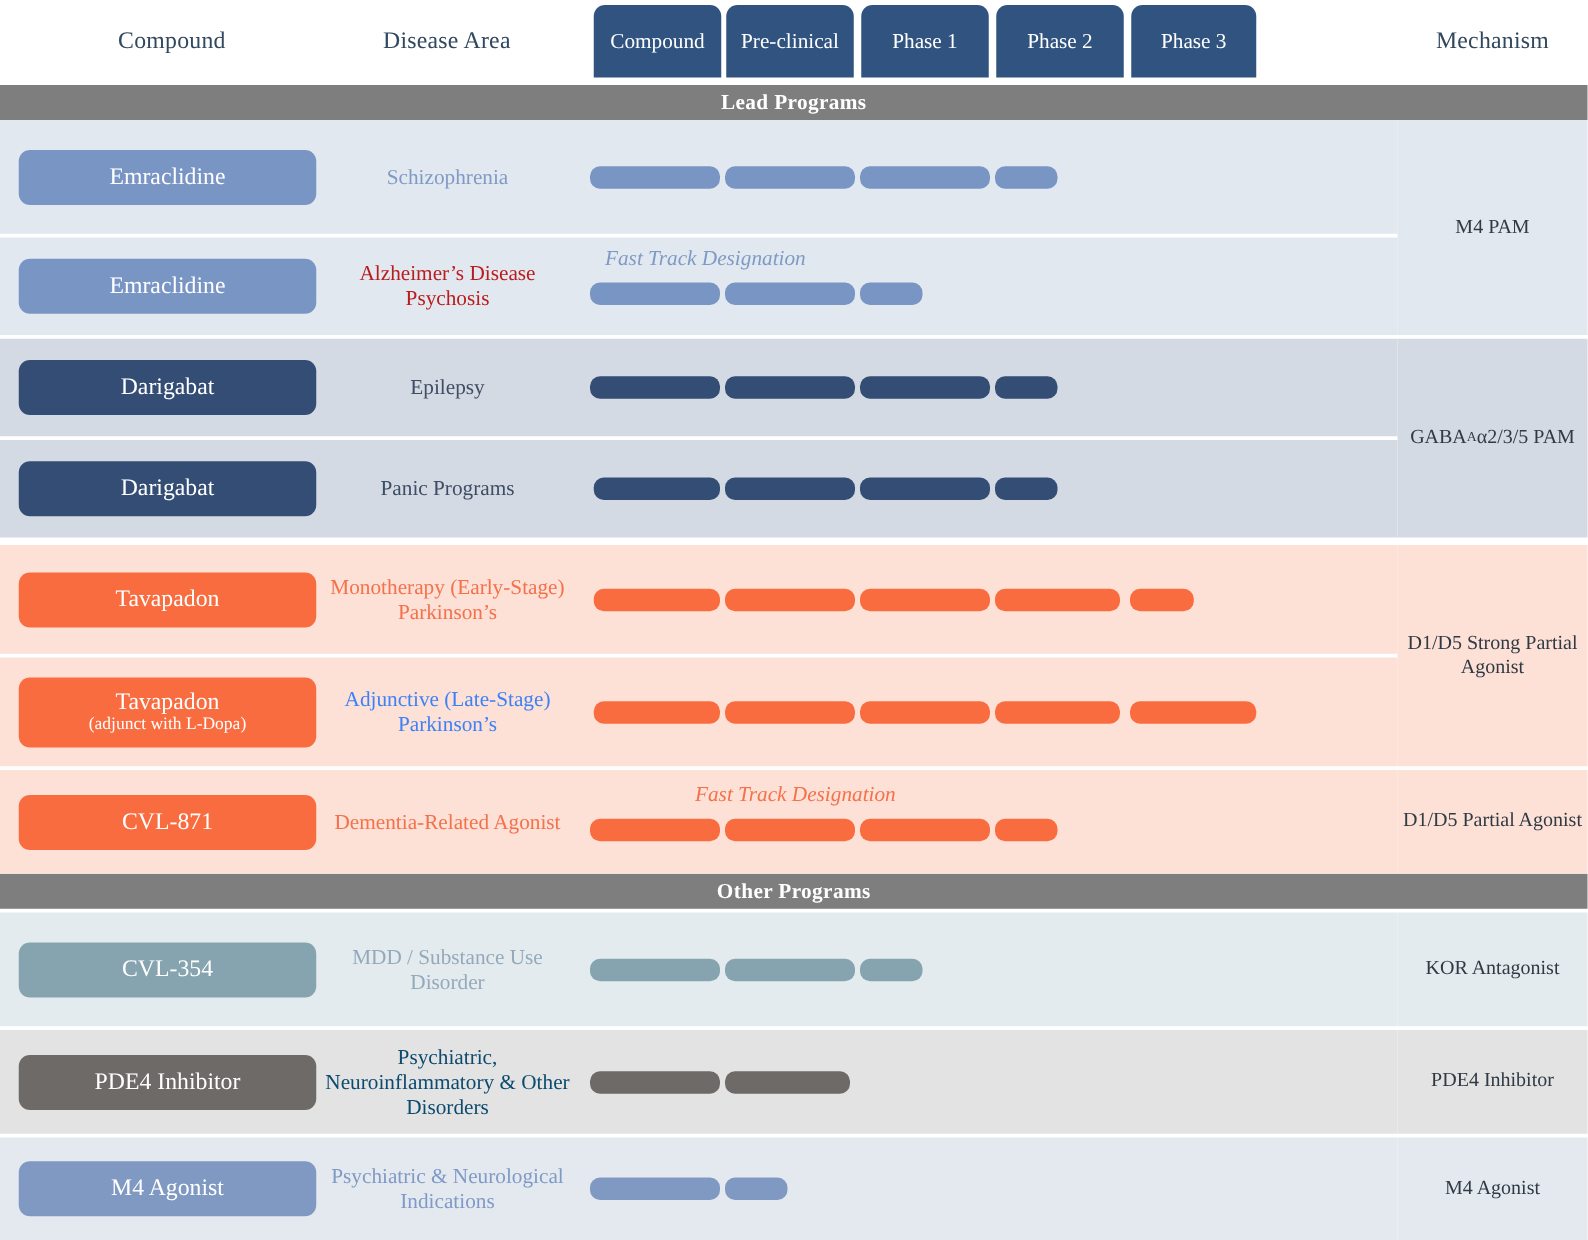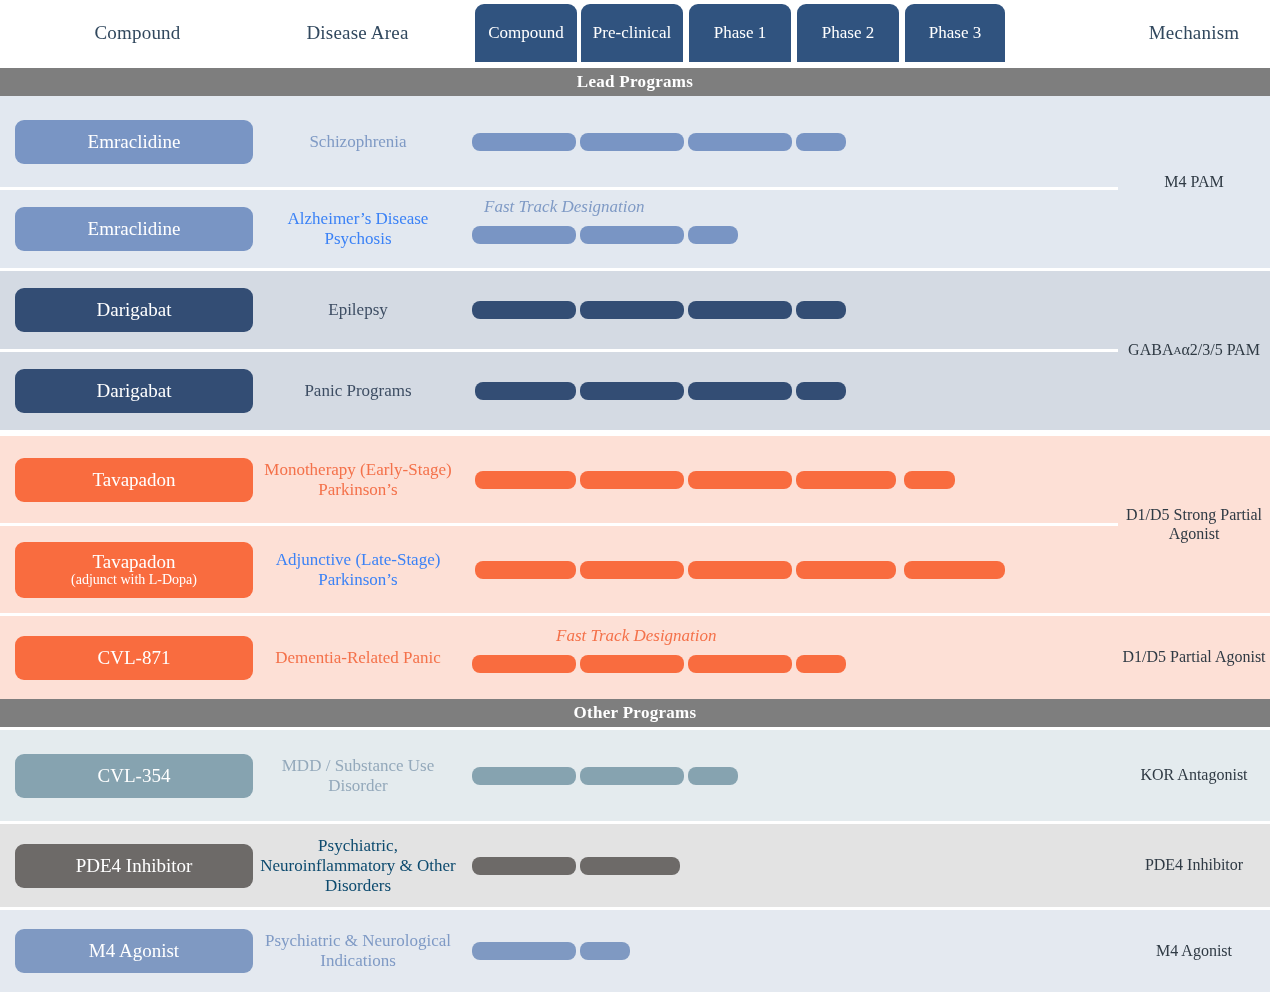--- a/index.html
+++ b/index.html
@@ -100,21 +100,21 @@
         <div class="bar-seg" style="left: 580px; width: 104px; height: 18px; top: 36.5px; background: rgb(121, 149, 196);"></div>
         <div class="bar-seg" style="left: 688px; width: 104px; height: 18px; top: 36.5px; background: rgb(121, 149, 196);"></div>
         <div class="bar-seg" style="left: 796px; width: 50px; height: 18px; top: 36.5px; background: rgb(121, 149, 196);"></div>
       </div>
       <div class="mech-cell" style="top: 96px; height: 172px; position: absolute; background: rgb(226, 232, 240);">M4 PAM</div>
       <div class="prow" style="top: 190px; height: 78px;">
         <div class="prow-bg" style="background: rgb(226, 232, 240);"></div>
         <div class="pill" style="background: rgb(121, 149, 196); top: 17px; height: 44px; width: 238px;">
           <span class="pill-main">Emraclidine</span>
         </div>
-        <div class="disease" style="left: 258px; top: 0px; width: 200px; height: 78px; color: #3b82f6;">Alzheimer’s Disease Psychosis</div>
+        <div class="disease" style="left: 258px; top: 0px; width: 200px; height: 78px; color: #b91c1c;">Alzheimer’s Disease Psychosis</div>
         <div class="ft-note" style="left: 484px; top: 7px; color: rgb(127, 154, 197);">Fast Track Designation</div>
         <div class="bar-seg" style="left: 472px; width: 104px; height: 18px; top: 36px; background: rgb(121, 149, 196);"></div>
         <div class="bar-seg" style="left: 580px; width: 104px; height: 18px; top: 36px; background: rgb(121, 149, 196);"></div>
         <div class="bar-seg" style="left: 688px; width: 50px; height: 18px; top: 36px; background: rgb(121, 149, 196);"></div>
       </div>
       <div class="prow" style="top: 271px; height: 78px;">
         <div class="prow-bg" style="background: rgb(212, 218, 227);"></div>
         <div class="pill" style="background: rgb(51, 77, 116); top: 17px; height: 44px; width: 238px;">
           <span class="pill-main">Darigabat</span>
         </div>
@@ -160,21 +160,21 @@
         <div class="bar-seg" style="left: 580px; width: 104px; height: 18px; top: 34.5px; background: rgb(249, 108, 63);"></div>
         <div class="bar-seg" style="left: 688px; width: 104px; height: 18px; top: 34.5px; background: rgb(249, 108, 63);"></div>
         <div class="bar-seg" style="left: 796px; width: 100px; height: 18px; top: 34.5px; background: rgb(249, 108, 63);"></div>
         <div class="bar-seg" style="left: 904px; width: 101px; height: 18px; top: 34.5px; background: rgb(249, 108, 63);"></div>
       </div>
       <div class="prow" style="top: 616px; height: 83px;">
         <div class="prow-bg" style="background: rgb(253, 224, 214);"></div>
         <div class="pill" style="background: rgb(249, 108, 63); top: 19.5px; height: 44px; width: 238px;">
           <span class="pill-main">CVL-871</span>
         </div>
-        <div class="disease" style="left: 258px; top: 0px; width: 200px; height: 83px; color: rgb(244, 113, 74);">Dementia-Related Panic</div>
+        <div class="disease" style="left: 258px; top: 0px; width: 200px; height: 83px; color: rgb(244, 113, 74);">Dementia-Related Agonist</div>
         <div class="ft-note" style="left: 556px; top: 9.5px; color: rgb(244, 113, 74);">Fast Track Designation</div>
         <div class="bar-seg" style="left: 472px; width: 104px; height: 18px; top: 38.5px; background: rgb(249, 108, 63);"></div>
         <div class="bar-seg" style="left: 580px; width: 104px; height: 18px; top: 38.5px; background: rgb(249, 108, 63);"></div>
         <div class="bar-seg" style="left: 688px; width: 104px; height: 18px; top: 38.5px; background: rgb(249, 108, 63);"></div>
         <div class="bar-seg" style="left: 796px; width: 50px; height: 18px; top: 38.5px; background: rgb(249, 108, 63);"></div>
       </div>
       <div class="mech-cell" style="top: 616px; height: 83px; position: absolute; background: rgb(253, 224, 214);">D1/D5 Partial Agonist</div>
       <div class="prow" style="top: 730px; height: 91px;">
         <div class="prow-bg" style="background: rgb(228, 235, 238);"></div>
         <div class="pill" style="background: rgb(134, 163, 176); top: 23.5px; height: 44px; width: 238px;">

